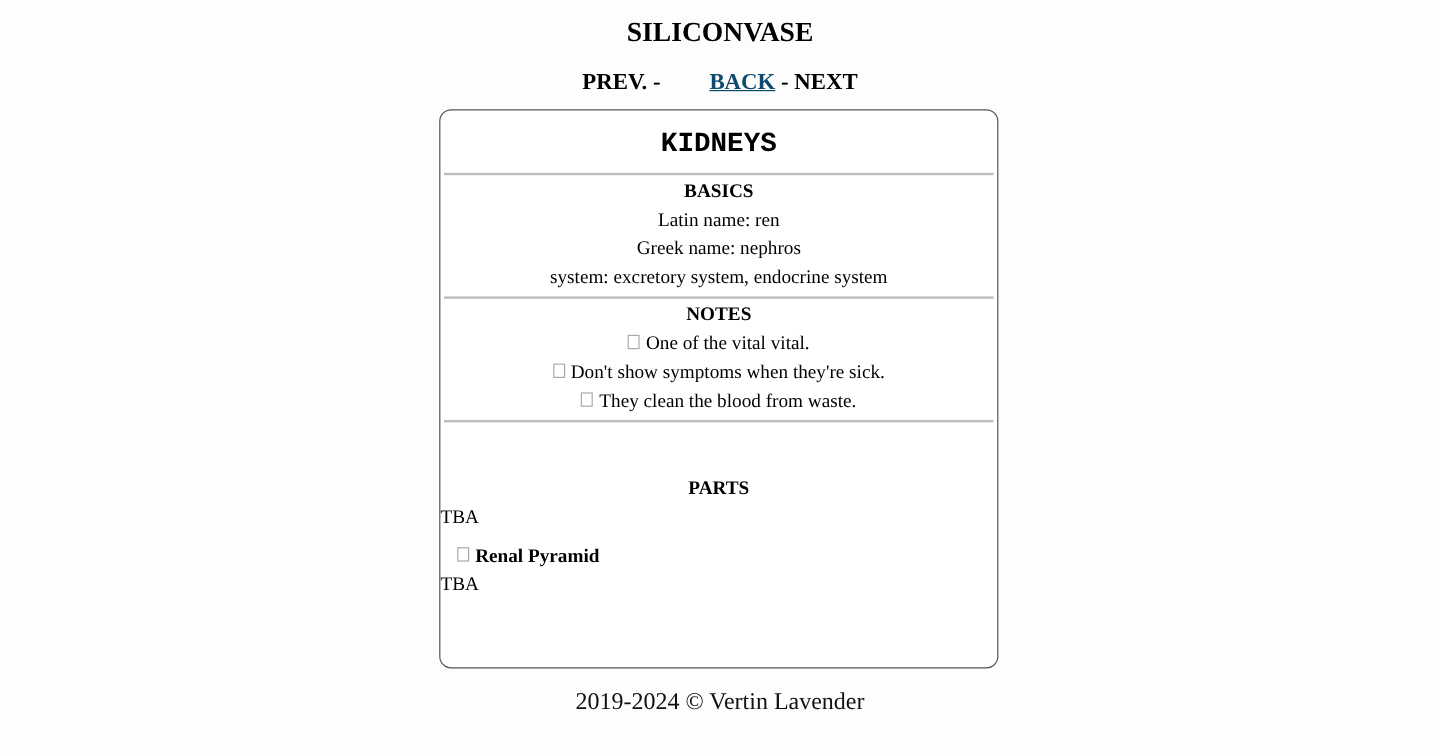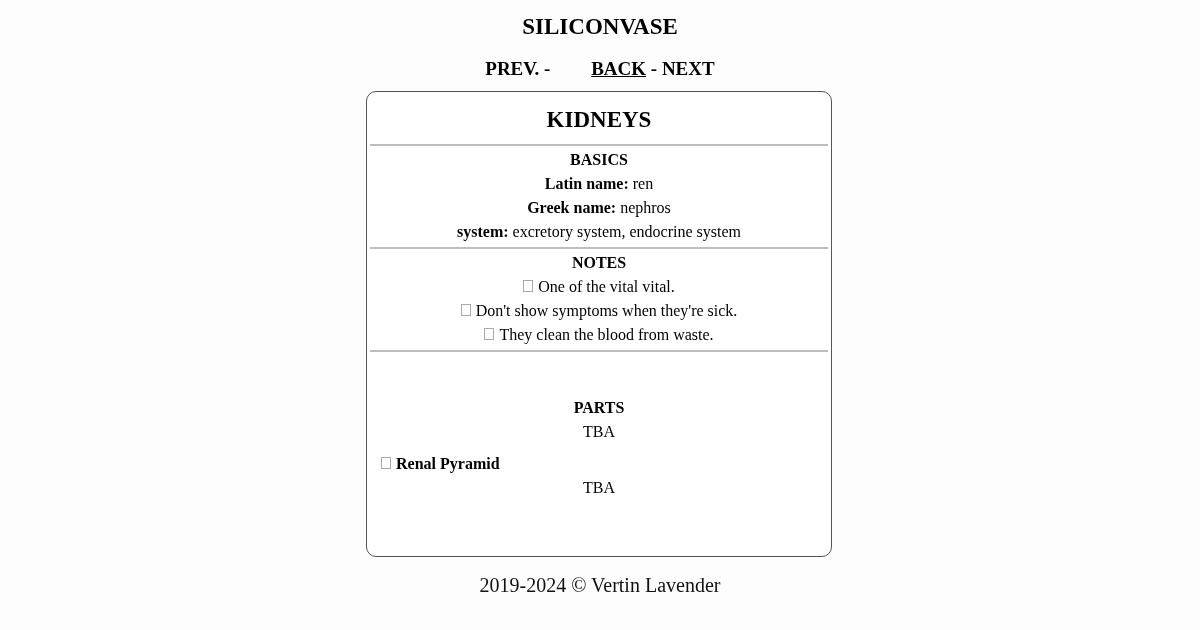--- a/index.html
+++ b/index.html
@@ -9,46 +9,47 @@
       font-family: "Liberation Serif", serif;
       text-align: center;
     }
     h1.site-title {
       margin: 0; padding-top: 8px;
       font-size: 23px; font-weight: bold; line-height: 38px;
     }
     .nav {
       margin-top: 12px; font-size: 19px; font-weight: bold; line-height: 22px;
     }
-    .nav a { color: #000000; text-decoration: underline; margin-left: 36px; }
+    .nav a { color: #0c4a6e; text-decoration: underline; margin-left: 36px; }
     .card {
       position: absolute; left: 366px; top: 91px;
       width: 466px; height: 466px;
       border: 1px solid #555; border-radius: 10px;
       background: #fff; box-sizing: border-box;
     }
     .card h2 {
       margin: 0; padding-top: 14px;
       font-size: 23px; font-weight: bold; line-height: 28px;
       height: 38px;
+      font-family: Liberation Mono, monospace;
     }
     .divider { height: 0; border-top: 2px solid #bdbdbd; margin: 0 3px; }
     .section-title { font-size: 16px; font-weight: bold; line-height: 18px; margin-top: 5px; }
     .row { font-size: 16px; line-height: 18px; margin-top: 6px; }
-    .row b { font-weight: bold; }
+    .row b { font-weight: normal; }
     .tofu {
       display: inline-block; width: 8px; height: 10px;
       border: 1px solid #aaa; margin-right: 5px; vertical-align: 0px;
     }
     .basics { height: 96px; }
     .notes { height: 96px; }
     .parts { text-align: left; margin-top: 47px; }
     .parts .section-title { text-align: center; margin-top: 5px; }
     .part-name { font-size: 16px; font-weight: bold; margin: 14px 0 0 14px; line-height: 18px; }
-    .part-desc { font-size: 16px; text-align: center; margin-top: 6px; line-height: 18px; font-family: Liberation Serif, serif; }
+    .part-desc { font-size: 16px; margin-top: 6px; line-height: 18px; font-family: Liberation Serif, serif; }
     .footer {
       position: absolute; left: 0; width: 1200px; top: 576px;
       font-size: 20px; line-height: 18px; color: #111;
     }
   </style>
 </head>
 <body>
 
 <h1 class="site-title">SILICONVASE</h1>
 

